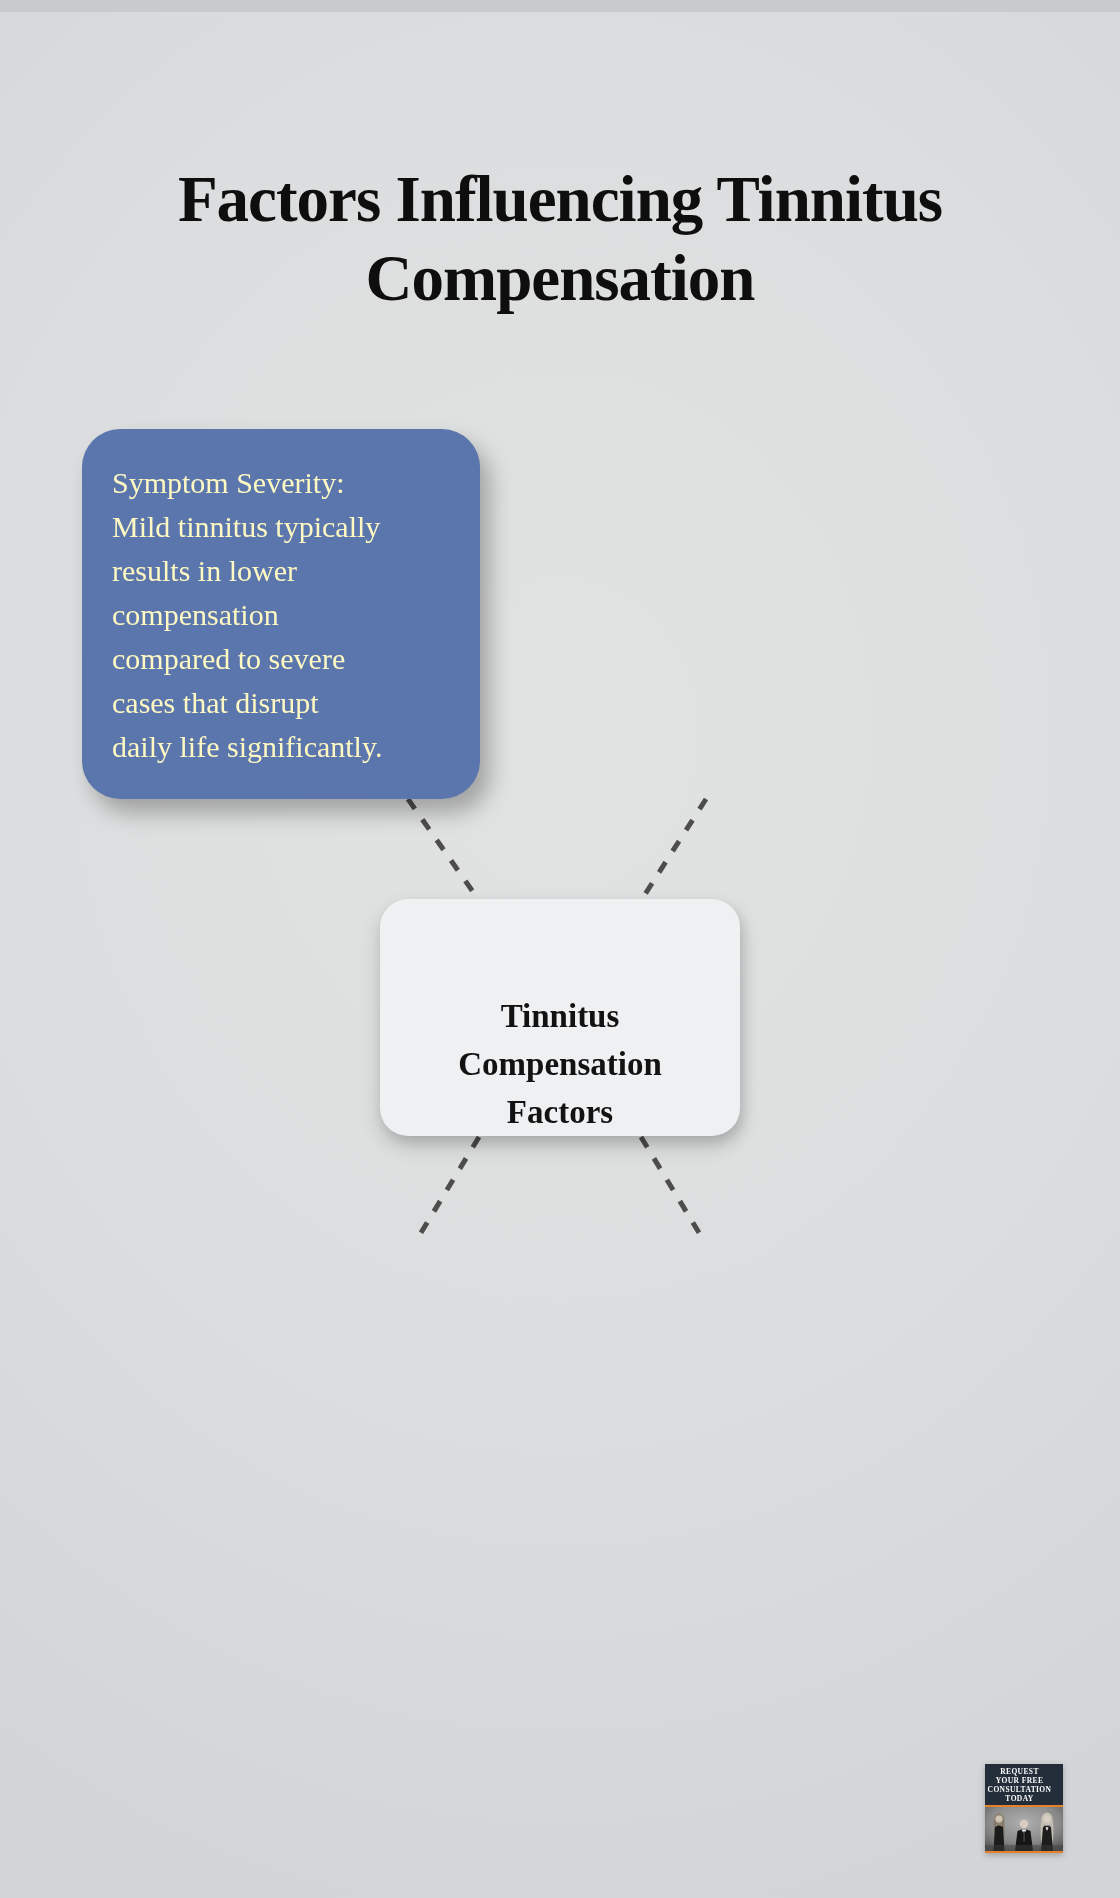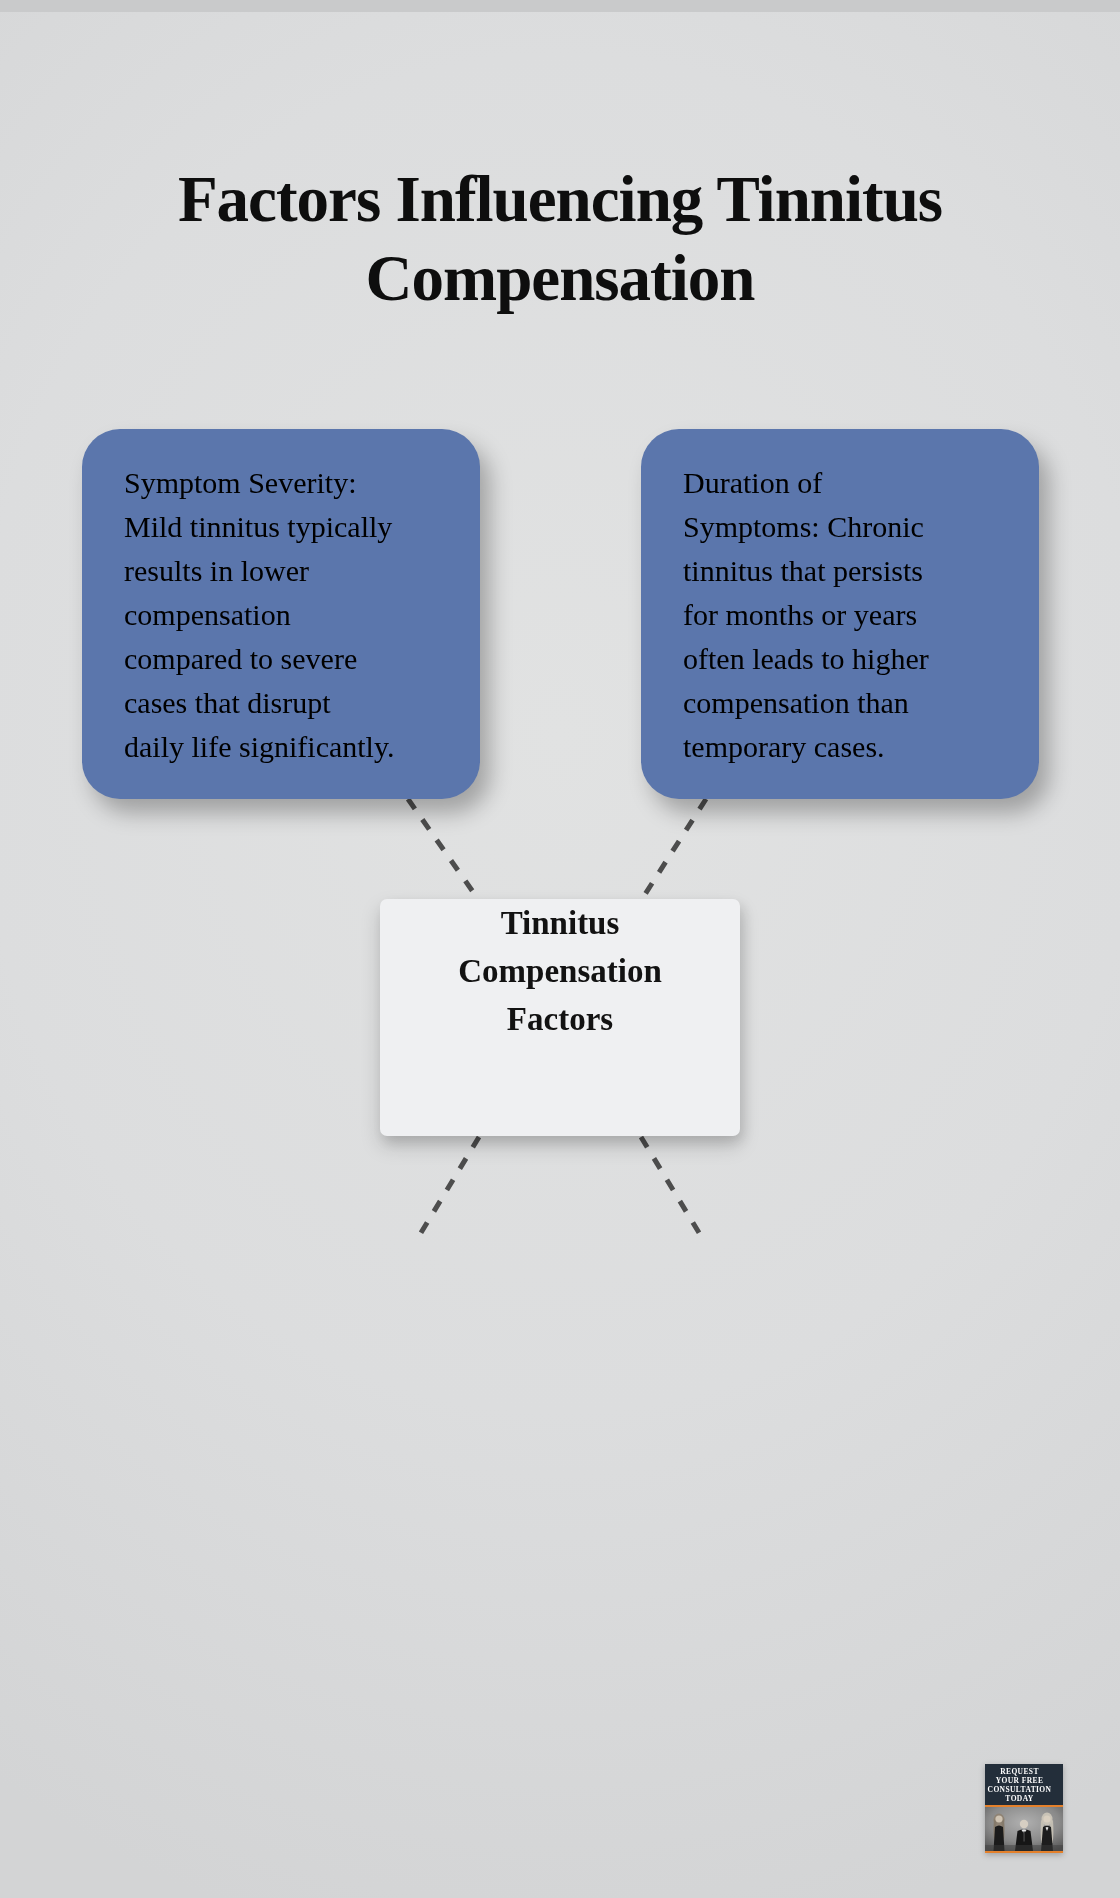--- a/index.html
+++ b/index.html
@@ -35,40 +35,40 @@
     width: 1120px; height: 1898px;
     pointer-events: none;
   }
 
   .factor-card {
     position: absolute;
     width: 398px;
     background: #5b76ac;
     border-radius: 38px;
     box-shadow: 10px 14px 22px rgba(0,0,0,0.28);
-    color: #000000;
+    color: #fef9c3;
     font-size: 30px;
     line-height: 44px;
-    padding: 32px 40px 0 42px;
+    padding: 32px 40px 0 30px;
     white-space: pre-line;
   }
   .card-top-left     { left: 82px;  top: 417px; height: 370px; }
   .card-top-right    { left: 641px; top: 417px; height: 370px; }
   .card-bottom-left  { left: 82px;  top: 1230px; height: 410px; }
   .card-bottom-right { left: 641px; top: 1230px; height: 410px; }
 
   .center-node {
     position: absolute;
     left: 380px; top: 887px;
     width: 360px; height: 237px;
     background: #eff0f2;
-    border-radius: 7px;
+    border-radius: 28px;
     box-shadow: 0 10px 20px rgba(0,0,0,0.17), 4px 6px 12px rgba(0,0,0,0.10);
     display: flex;
-    align-items: flex-start;
+    align-items: flex-end;
     justify-content: center;
   }
   .center-node-label {
     font-size: 33px;
     line-height: 48px;
     font-weight: 800;
     color: #121212;
     text-align: center;
     white-space: pre-line;
   }
@@ -113,27 +113,20 @@
   </svg>
 
   <div class="factor-card card-top-left">Symptom Severity:
 Mild tinnitus typically
 results in lower
 compensation
 compared to severe
 cases that disrupt
 daily life significantly.</div>
 
-  <div class="factor-card card-top-right">Duration of
-Symptoms: Chronic
-tinnitus that persists
-for months or years
-often leads to higher
-compensation than
-temporary cases.</div>
 
   <div class="center-node">
     <div class="center-node-label">Tinnitus
 Compensation
 Factors</div>
   </div>
 
 
 
   <div class="consult-badge">

